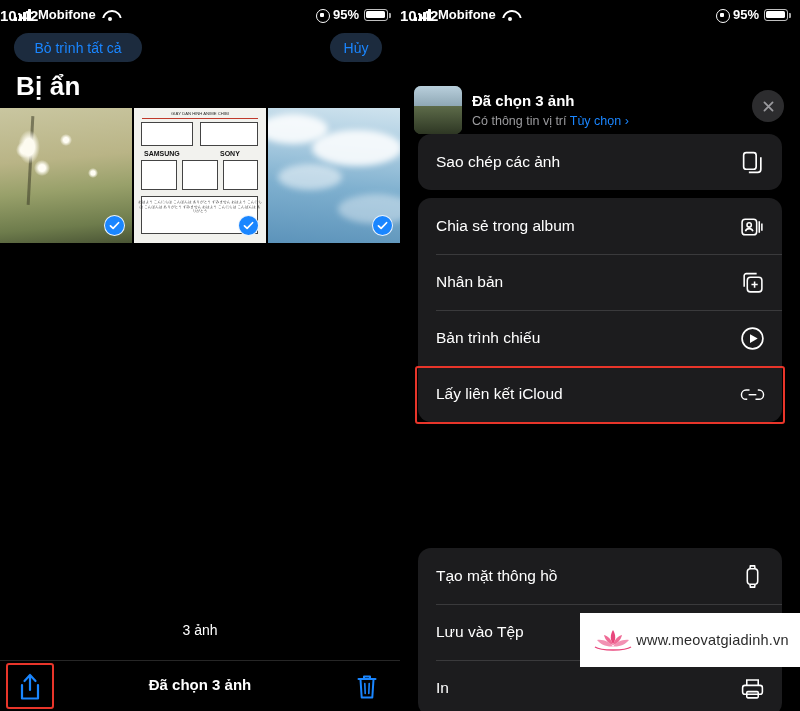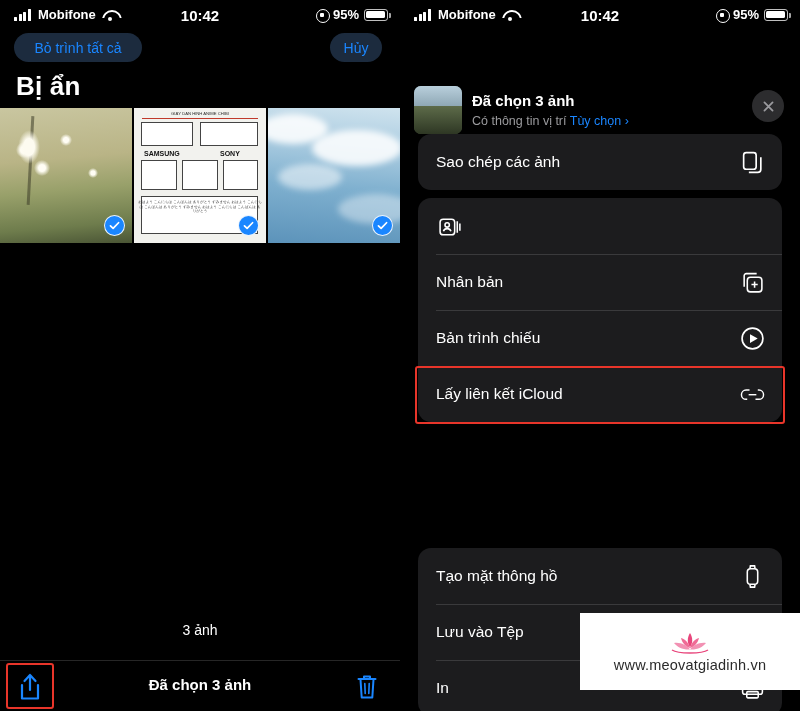--- a/index.html
+++ b/index.html
@@ -14,21 +14,21 @@
   
   .panel-left  { position: absolute; left: 0;   top: 0; width: 400px; height: 711px; background: #000; }
   .panel-right { position: absolute; left: 400px; top: 0; width: 400px; height: 711px; background: #000; }
 
   
   .statusbar {
     position: absolute; top: 0; left: 0; width: 400px; height: 32px;
     color: #fff; font-size: 14px; font-weight: bold;
   }
   .sb-left  { position: absolute; left: 14px; top: 7px; display: flex; align-items: center; gap: 6px; }
-  .sb-mid   { position: absolute; left: 0; top: 7px; width: 400px; text-align: center; font-size: 15px; }
+  .sb-mid   { position: absolute; left: 0; top: 7px; width: 400px; font-size: 15px; }
   .sb-right { position: absolute; right: 12px; top: 7px; display: flex; align-items: center; gap: 5px; }
 
   .bars { display: inline-block; width: 18px; height: 12px; position: relative; }
   .bars i { position: absolute; bottom: 0; width: 3px; background: #fff; border-radius: 0.5px; }
   .bars i:nth-child(1) { left: 0;  height: 4px; }
   .bars i:nth-child(2) { left: 4.5px; height: 6.5px; }
   .bars i:nth-child(3) { left: 9px; height: 9px; }
   .bars i:nth-child(4) { left: 13.5px; height: 12px; }
   .carrier { font-size: 13px; font-weight: bold; }
   .wifi { display:inline-block; width: 16px; height: 12px; position: relative; }
@@ -150,22 +150,22 @@
   .row .ico { width:28px; height:28px; display:flex; align-items:center; justify-content:center; color:#fff; }
   .row .ico svg { width: 25px; height: 25px; }
 
   .highlight {
     position:absolute; left:15px; width:370px; height:58px; border:2.5px solid #e8352a; border-radius:3px;
     pointer-events:none;
   }
 
   
   .watermark {
-    position:absolute; right:0; top:613px; width:220px; height:77px; background:#fff;
-    display:flex; flex-direction:column; align-items:center; justify-content:center; gap:1px;
+    position:absolute; right:0; top:613px; width:220px; height:54px; background:#fff;
+    display:flex; flex-direction:row; align-items:center; justify-content:center; gap:1px;
   }
   .wm-url { color:#2b2b2b; font-size:14.5px; letter-spacing:.2px; }
   .lotus { width: 44px; height: 26px; position: relative; }
 </style>
 </head>
 <body>
 
 <div class="screen">
 
   <div class="panel-left">
@@ -315,20 +315,21 @@
           <svg viewBox="0 0 24 24" fill="none" stroke="#fff" stroke-width="1.6">
             <rect x="3.5" y="2.5" width="12" height="16" rx="2.5"></rect>
             <path d="M8.5 21.5 h8.5 a3 3 0 0 0 3-3 V7"></path>
           </svg>
         </span>
       </div>
     </div>
 
     <div class="group" style="top:198px;">
       <div class="row">
+        <span>Chia sẻ trong album</span>
         <span class="ico">
           <svg viewBox="0 0 24 24" fill="none" stroke="#fff" stroke-width="1.5">
             <rect x="2" y="5" width="14" height="15" rx="3"></rect>
             <path d="M18.5 7 v11 M21 9 v7"></path>
             <circle cx="8.8" cy="10.5" r="2.1"></circle>
             <path d="M5.2 16.6 a3.8 3.8 0 0 1 7.2 0"></path>
           </svg>
         </span>
       </div>
       <div class="row">

